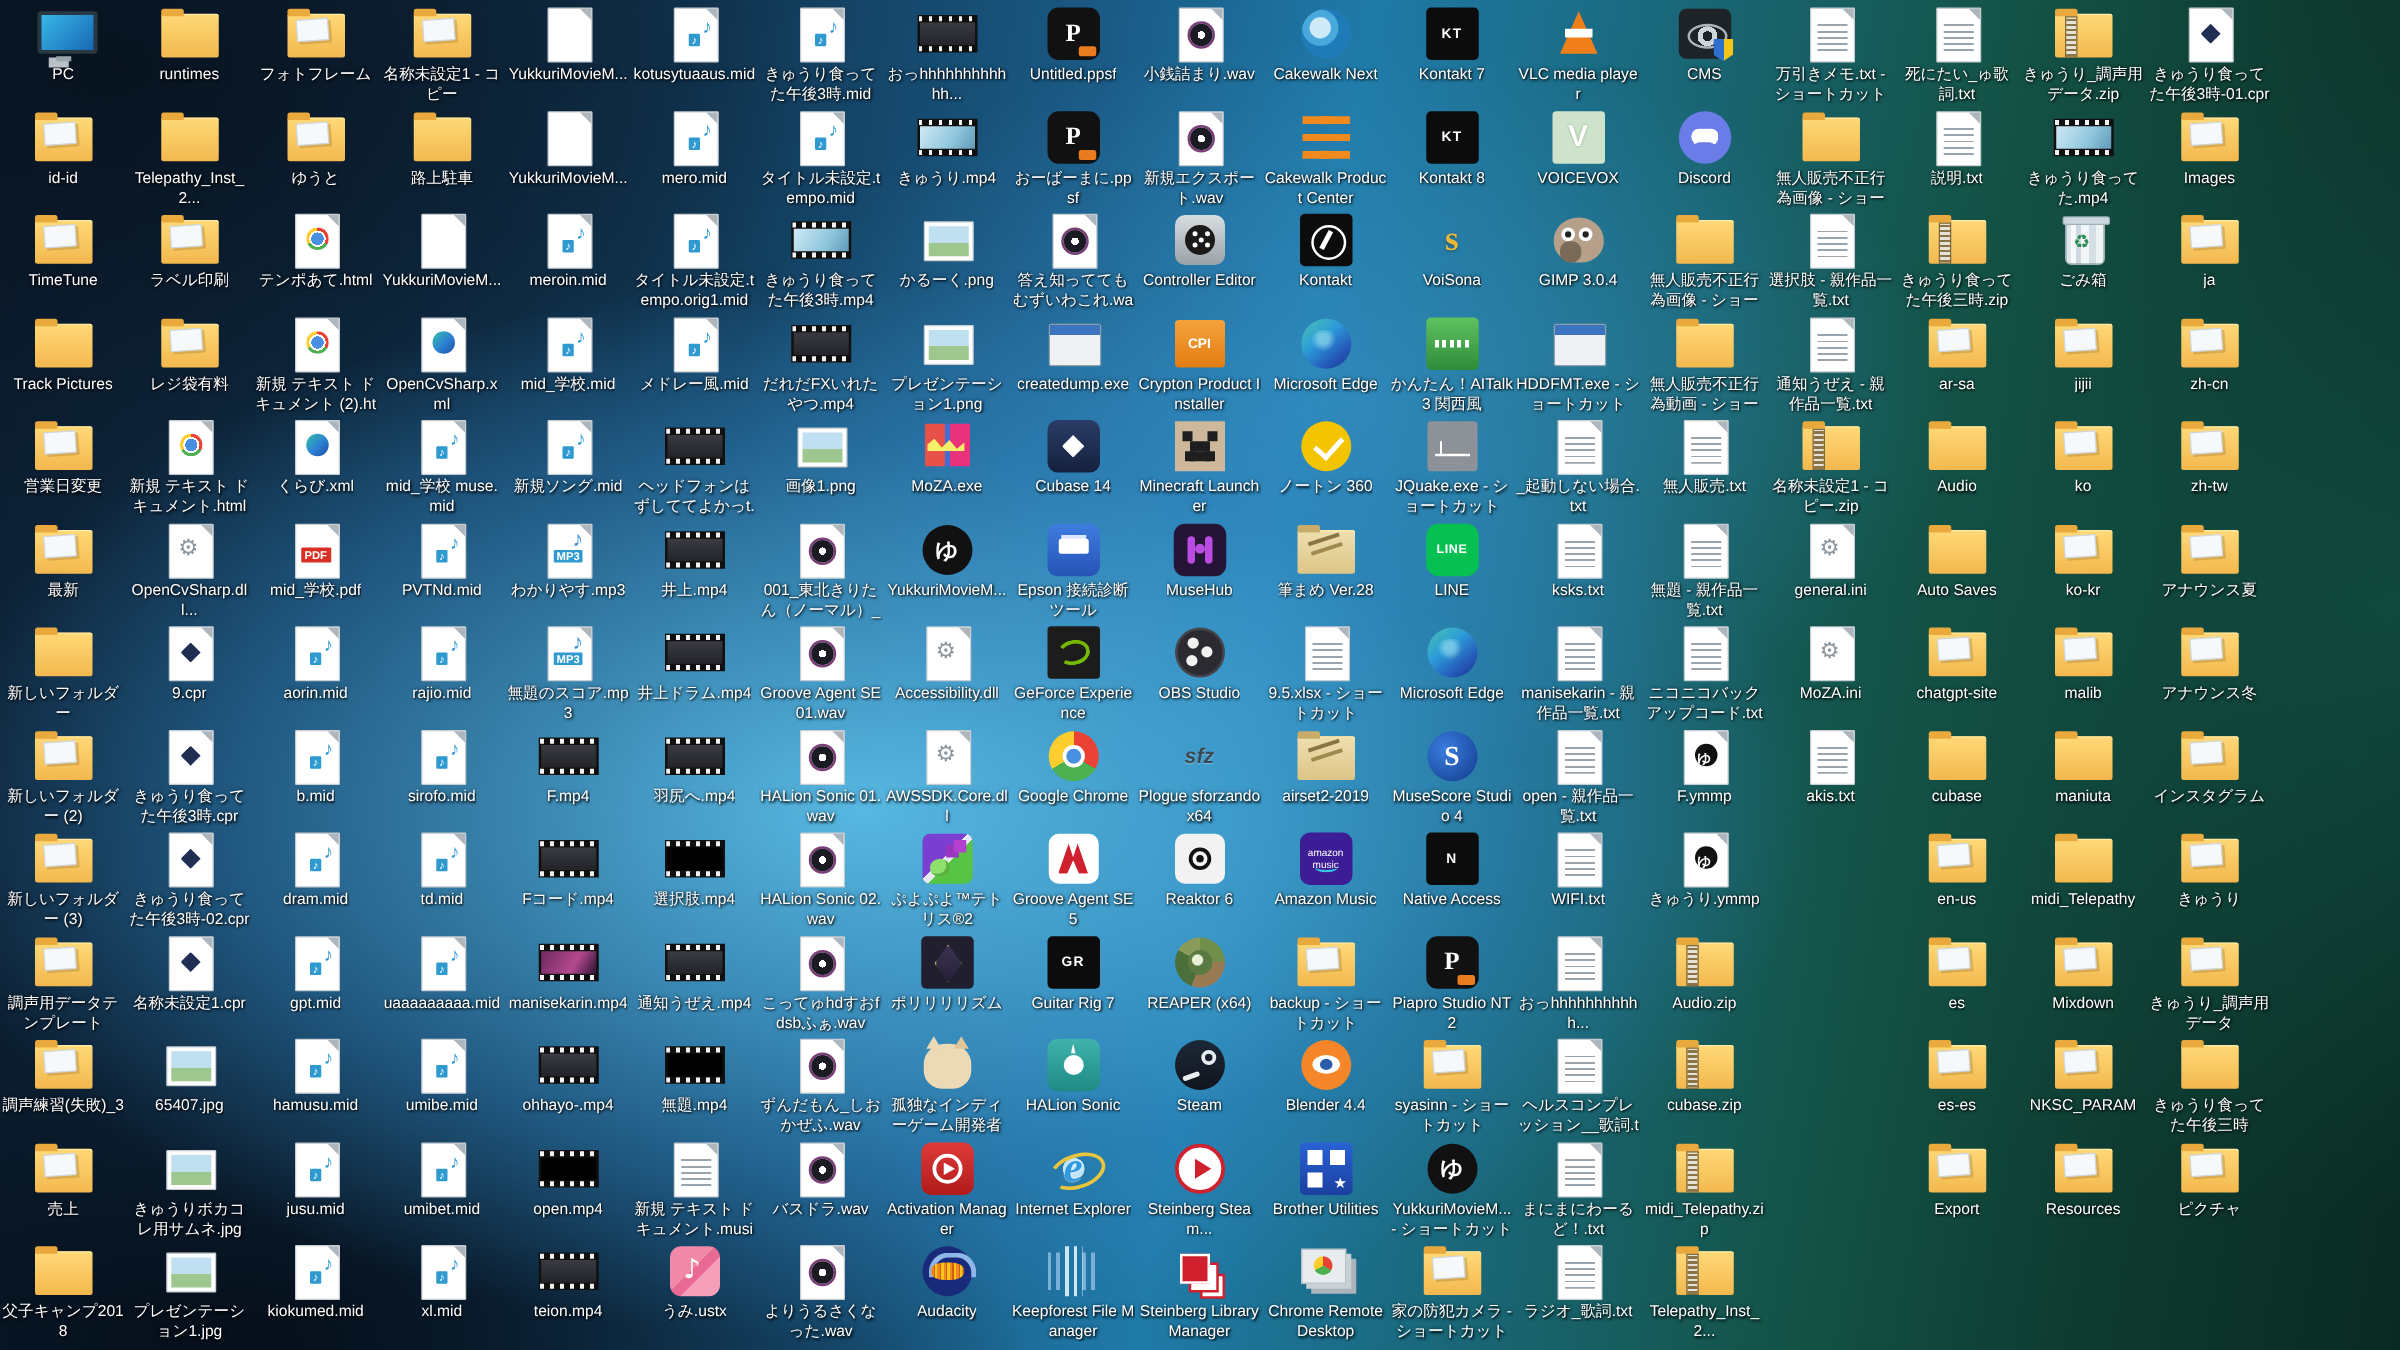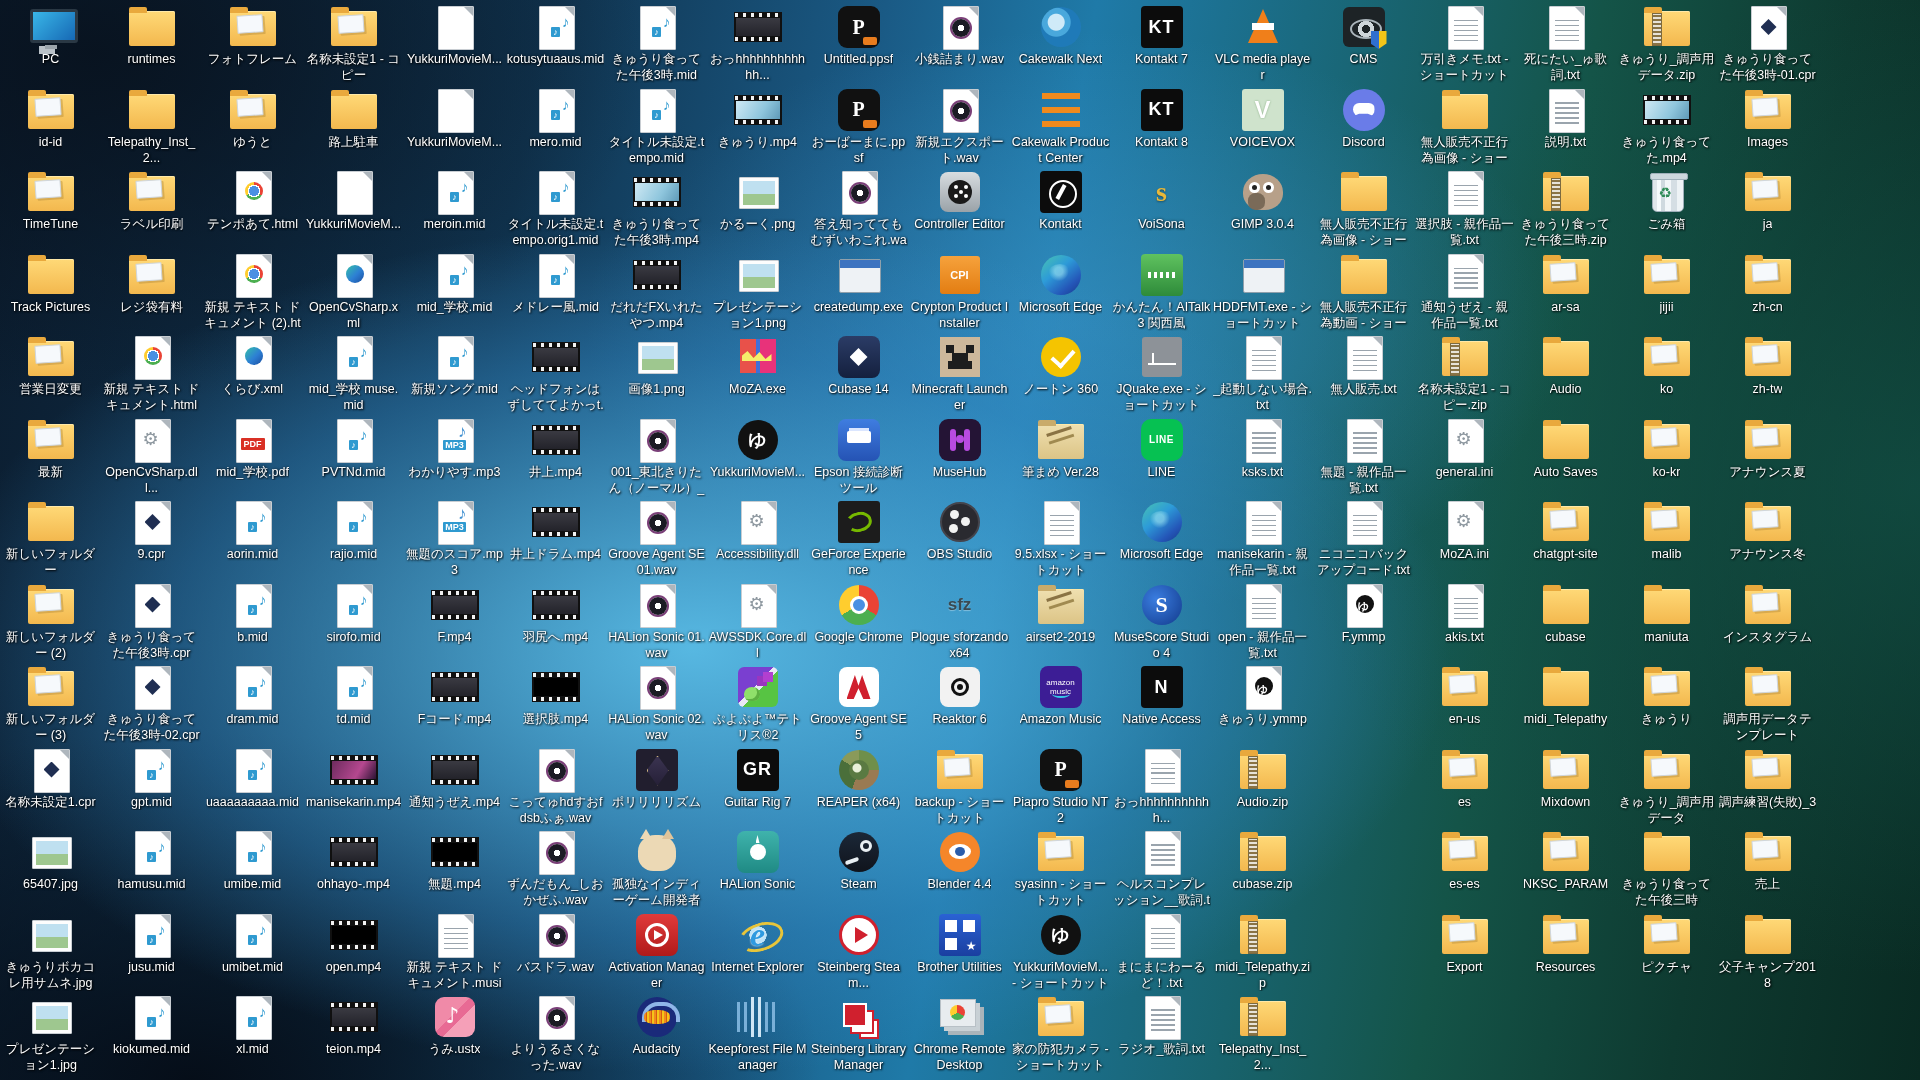--- a/index.html
+++ b/index.html
@@ -74,21 +74,21 @@
   .k-pc .m{width:42px;height:28px;top:4px;left:3px;border:3px solid #2a3844;border-radius:3px;background:linear-gradient(135deg,#39b7e8,#1668b4);}
   .k-pc .m::after{content:"";position:absolute;left:12px;bottom:-9px;width:12px;height:4px;background:#9aa4ab;box-shadow:-4px 3px 0 2px #b9c1c7;}
   .k-bin .m{width:30px;height:34px;top:6px;left:9px;background:linear-gradient(90deg,#dfe6ea 0 4px,#f6fafc 4px 8px,#cfd9df 8px 12px,#f2f6f9 12px 18px,#d5dee4 18px 24px,#eef3f6 24px 30px);border-radius:3px 3px 5px 5px;border:1px solid #9fb0ba;}
   .k-bin .m::before{content:"";position:absolute;top:-4px;left:-3px;width:36px;height:5px;background:#cdd8de;border:1px solid #9fb0ba;border-radius:2px;}
   .k-bin .m::after{content:"♻";position:absolute;left:6px;top:7px;font-size:15px;color:#2e8b57;font-family:"DejaVu Sans",sans-serif;}
   .k-cwnext .m{width:40px;height:40px;top:2px;left:4px;border-radius:50%;background:radial-gradient(circle at 38% 38%,#cfeaf8 0 8px,#49a8dc 9px 14px,#1f7ab8 15px 22px);}
   .k-cwpc .m{width:38px;height:34px;top:5px;left:5px;background:
      repeating-linear-gradient(0deg,#f08a1d 0 6px,transparent 6px 14px);}
   .k-cwpc .m::after{content:"";position:absolute;left:14px;top:0;width:5px;height:34px;background:inherit;background-color:transparent;box-shadow:none;border-left:4px solid rgba(0,0,0,0);}
   .k-kt .m,.k-ktc .m,.k-gr .m,.k-na .m{width:42px;height:42px;top:1px;left:3px;background:#0c0c0c;border-radius:4px;}
-  .k-kt .g,.k-gr .g,.k-na .g{color:#fff;font-size:18px;letter-spacing:1px;}
+  .k-kt .g,.k-gr .g,.k-na .g{color:#fff;font-size:11px;letter-spacing:1px;}
   .k-ktc .m::after{content:"";position:absolute;left:9px;top:9px;width:24px;height:24px;border:2px solid #fff;border-radius:50%;}
   .k-ktc .m::before{content:"";position:absolute;left:19px;top:13px;width:4px;height:16px;background:#fff;transform:rotate(28deg);}
   .k-vlc .m{width:0;height:0;top:4px;left:9px;border-left:15px solid transparent;border-right:15px solid transparent;border-bottom:34px solid #f07f1a;}
   .k-vlc .m::after{content:"";position:absolute;left:-11px;top:14px;width:22px;height:7px;background:#fff;}
   .k-cms .m{width:42px;height:40px;top:2px;left:3px;background:#1d2326;border-radius:6px;}
   .k-cms .m::before{content:"";position:absolute;left:7px;top:12px;width:28px;height:16px;border-radius:50%;background:radial-gradient(circle,#1d2326 0 4px,#cfd6da 4px 8px,#1d2326 8px);border:2px solid #aab4ba;}
   .k-cms .m::after{content:"";position:absolute;right:-2px;bottom:-2px;width:16px;height:18px;background:linear-gradient(90deg,#2f6fd0 0 50%,#f5c518 50%);clip-path:polygon(0 0,100% 0,100% 70%,50% 100%,0 70%);}
   .k-voicevox .m{width:42px;height:42px;top:1px;left:3px;background:#cfe3cc;border-radius:3px;}
   .k-voicevox .g{color:#fff;font-size:24px;text-shadow:0 0 2px #7fa87a;}
   .k-discord .m{width:42px;height:42px;top:1px;left:3px;border-radius:50%;background:#6a7ce8;}
@@ -131,21 +131,21 @@
   .k-epson .m{width:42px;height:42px;top:1px;left:3px;border-radius:8px;background:linear-gradient(#3f7de0,#2553b4);}
   .k-epson .m::after{content:"";position:absolute;left:9px;top:12px;width:24px;height:12px;background:#fff;border-radius:2px;box-shadow:0 -5px 0 -2px #dbe6ff;}
   .k-musehub .m{width:42px;height:42px;top:1px;left:3px;border-radius:9px;background:#241435;}
   .k-musehub .m::after{content:"";position:absolute;left:11px;top:10px;width:6px;height:22px;background:#b84be0;box-shadow:14px 0 0 #b84be0;border-radius:3px;}
   .k-musehub .m::before{content:"";position:absolute;left:17px;top:16px;width:8px;height:8px;background:#b84be0;border-radius:50%;z-index:1;}
   .k-gf .m{width:42px;height:42px;top:1px;left:3px;background:#1c1c1c;border-radius:3px;}
   .k-gf .m::after{content:"";position:absolute;left:8px;top:11px;width:26px;height:20px;border:3px solid #76b900;border-radius:50%;box-sizing:border-box;transform:rotate(-12deg);border-left-color:transparent;}
   .k-obs .m{width:40px;height:40px;top:2px;left:4px;border-radius:50%;background:#2a2a30;border:2px solid #44444c;box-sizing:border-box;}
   .k-obs .m::after{content:"";position:absolute;left:8px;top:6px;width:9px;height:9px;background:#f2f2f2;border-radius:50%;
      box-shadow:11px 7px 0 #f2f2f2,-1px 14px 0 #f2f2f2;}
-  .k-sfz .g{color:#3a4a52;font-size:17px;text-shadow:0 1px 1px rgba(255,255,255,.35);}
+  .k-sfz .g{color:#3a4a52;font-size:17px;font-style:italic;text-shadow:0 1px 1px rgba(255,255,255,.35);}
   .k-musescore .m{width:40px;height:40px;top:2px;left:4px;border-radius:50%;background:radial-gradient(circle at 35% 35%,#3a7de0,#123a8c);}
   .k-musescore .g{color:#fff;font-size:22px;font-family:"Liberation Serif",serif;}
   .k-amzn .m{width:42px;height:42px;top:1px;left:3px;border-radius:8px;background:#3c1d95;}
   .k-amzn .g{color:#fff;font-size:8px;font-weight:normal;line-height:9px;text-align:center;}
   .k-amzn .m::after{content:"";position:absolute;left:12px;bottom:10px;width:18px;height:6px;border-bottom:2px solid #35c7e8;border-radius:50%;}
   .k-piapro .m,.k-ppsf .m{width:42px;height:42px;top:1px;left:3px;border-radius:9px;background:#111;}
   .k-piapro .g,.k-ppsf .g{color:#fff;font-size:20px;font-family:"Liberation Serif",serif;}
   .k-piapro .m::after,.k-ppsf .m::after{content:"";position:absolute;right:3px;bottom:3px;width:14px;height:8px;background:#e87c1e;border-radius:2px;}
   .k-puyo .m{width:40px;height:40px;top:2px;left:4px;border-radius:6px;background:linear-gradient(135deg,#7a3fd0 0 45%,#e8e8f5 45% 55%,#57c443 55%);}
   .k-puyo .m::after{content:"";position:absolute;left:6px;bottom:6px;width:16px;height:14px;background:#8fe06a;border-radius:50% 50% 45% 45%;box-shadow:inset -3px -2px 0 #5cb040;}
@@ -1173,20 +1173,26 @@
         <div class="lb">Amazon Music</div>
       </div>
       <div class="cell">
         <div class="ic k-na">
           <span class="m"></span>
           <span class="g">N</span>
         </div>
         <div class="lb">Native Access</div>
       </div>
       <div class="cell">
+        <div class="ic k-dt">
+          <span class="m dcm"></span>
+        </div>
+        <div class="lb">WIFI.txt</div>
+      </div>
+      <div class="cell">
         <div class="ic k-dy">
           <span class="m dcm"></span>
           <span class="g">ゆ</span>
         </div>
         <div class="lb">きゅうり.ymmp</div>
       </div>
       <div class="cell"></div>
       <div class="cell">
         <div class="ic k-fc">
           <span class="m"></span>

